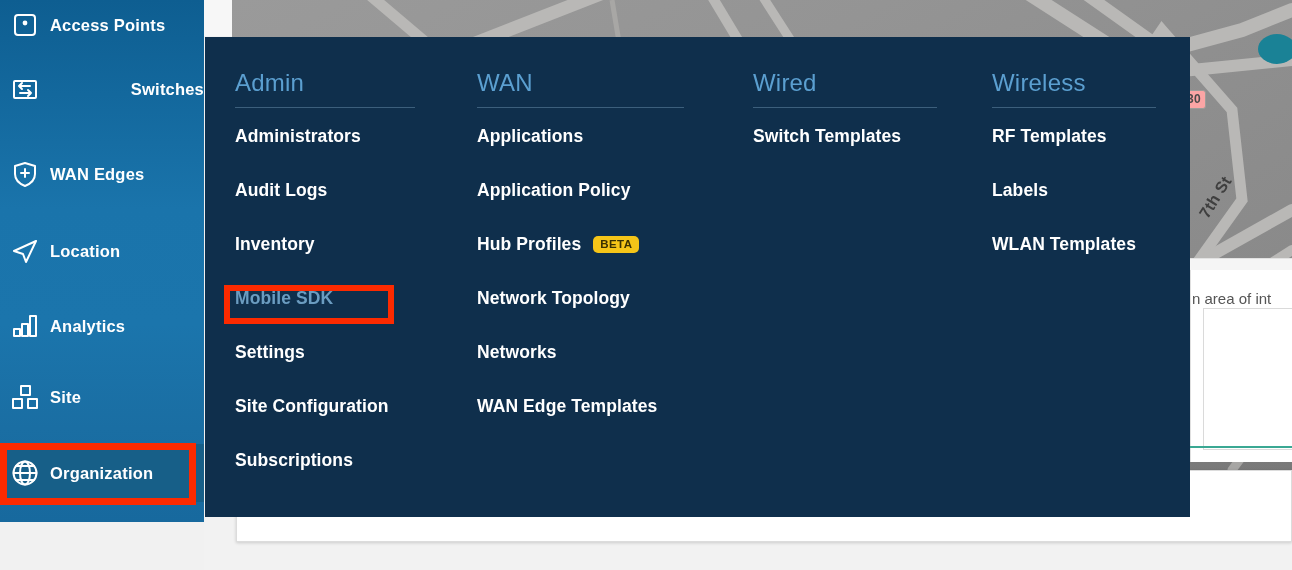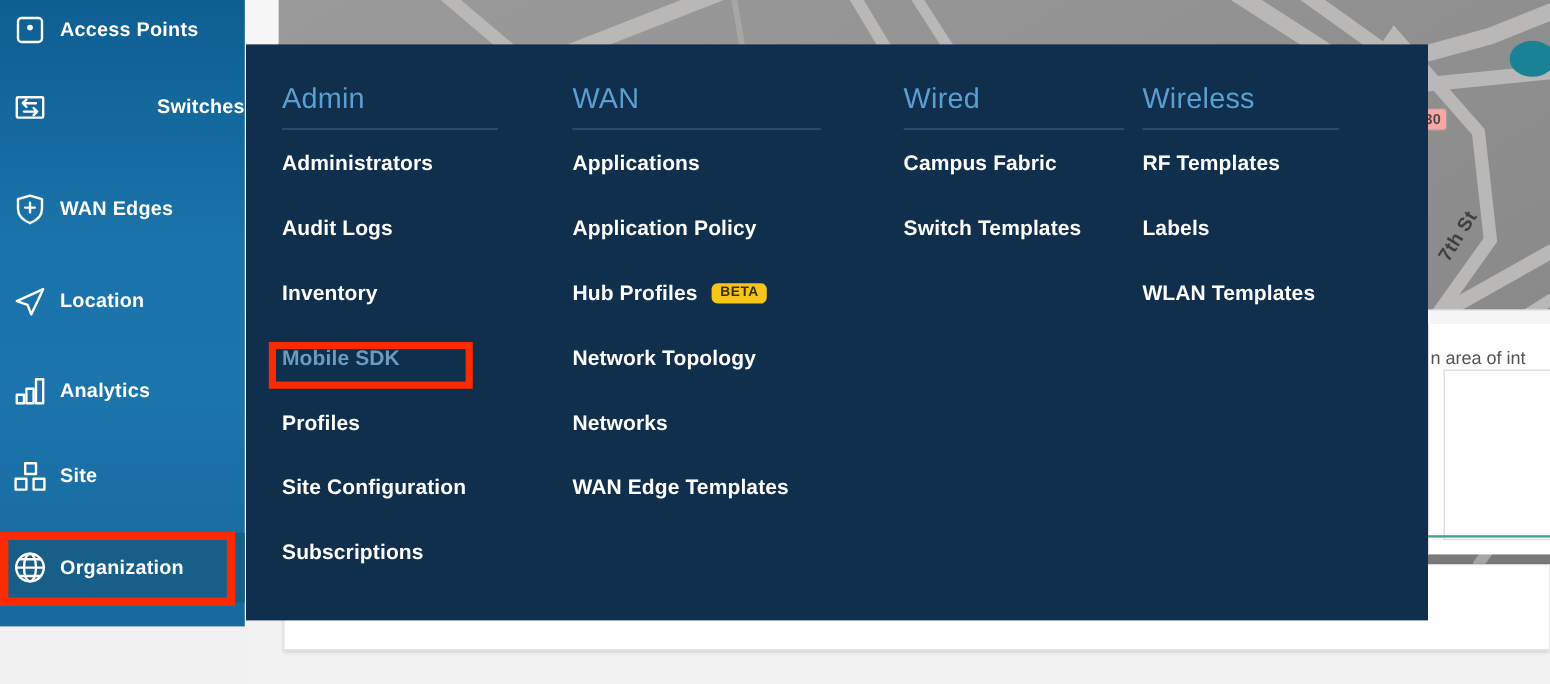--- a/index.html
+++ b/index.html
@@ -205,21 +205,21 @@
     width: 929px; height: 480px;
   }
   .menu-col {
     position: absolute;
     top: 32px;
     width: 238px;
   }
   #col-0 { left: 30px; }
   #col-1 { left: 272px; }
   #col-2 { left: 548px; }
-  #col-3 { left: 747px; }
+  #col-3 { left: 787px; }
 
   .col-title {
     color: #5b9fd0;
     font-size: 24px;
     font-weight: 400;
     letter-spacing: .2px;
     padding-bottom: 10px;
     white-space: nowrap;
   }
   #col-0 .col-title, #col-1 .col-title { width: 180px; }
@@ -381,21 +381,21 @@
           <div class="menu-link">
             <span class="link-text">Audit Logs</span>
           </div>
           <div class="menu-link">
             <span class="link-text">Inventory</span>
           </div>
           <div class="menu-link muted">
             <span class="link-text">Mobile SDK</span>
           </div>
           <div class="menu-link">
-            <span class="link-text">Profiles</span>
+            <span class="link-text">Settings</span>
           </div>
           <div class="menu-link">
             <span class="link-text">Site Configuration</span>
           </div>
           <div class="menu-link">
             <span class="link-text">Subscriptions</span>
           </div>
         </div>
         <div class="menu-col" id="col-1">
           <div class="col-title">WAN</div>
@@ -417,23 +417,20 @@
             <span class="link-text">Networks</span>
           </div>
           <div class="menu-link">
             <span class="link-text">WAN Edge Templates</span>
           </div>
         </div>
         <div class="menu-col" id="col-2">
           <div class="col-title">Wired</div>
           <div class="col-rule"></div>
           <div class="menu-link">
-            <span class="link-text">Campus Fabric</span>
-          </div>
-          <div class="menu-link">
             <span class="link-text">Switch Templates</span>
           </div>
         </div>
         <div class="menu-col" id="col-3">
           <div class="col-title">Wireless</div>
           <div class="col-rule"></div>
           <div class="menu-link">
             <span class="link-text">RF Templates</span>
           </div>
           <div class="menu-link">

